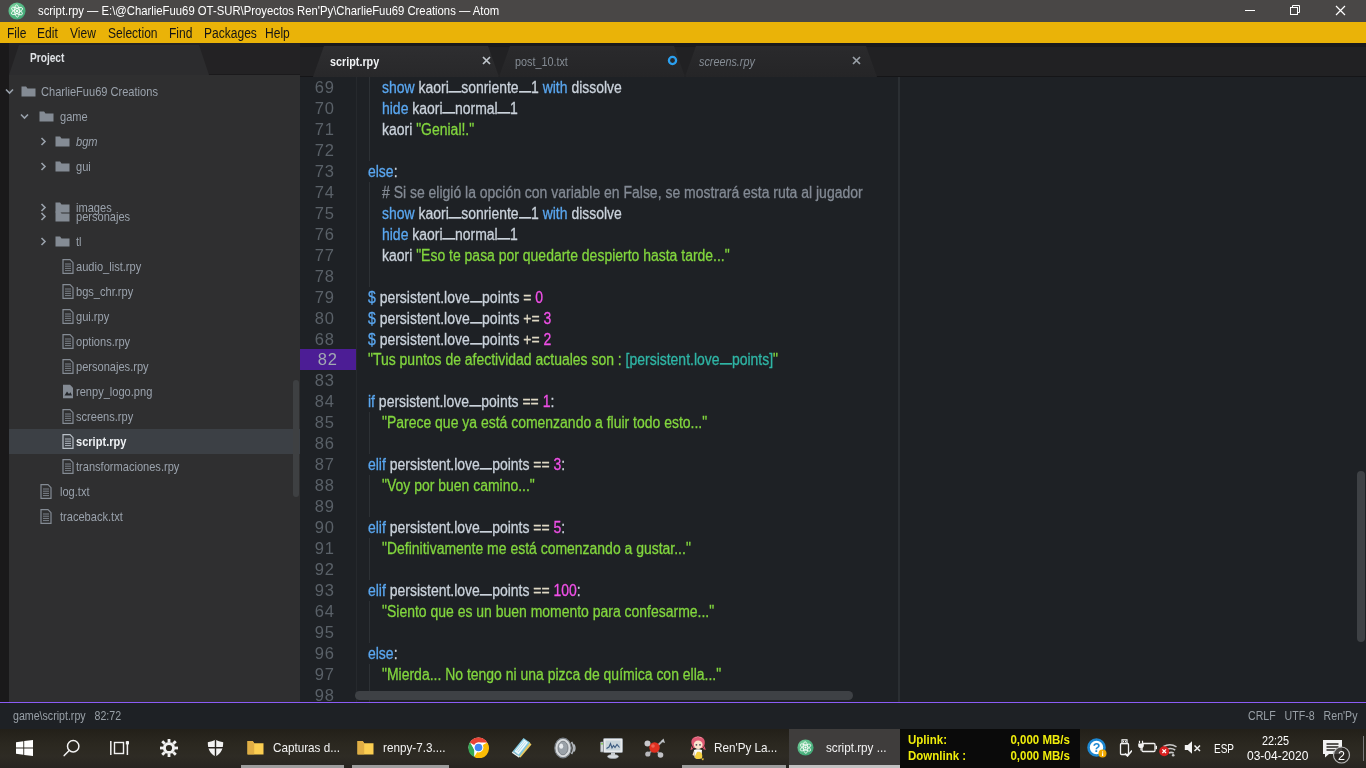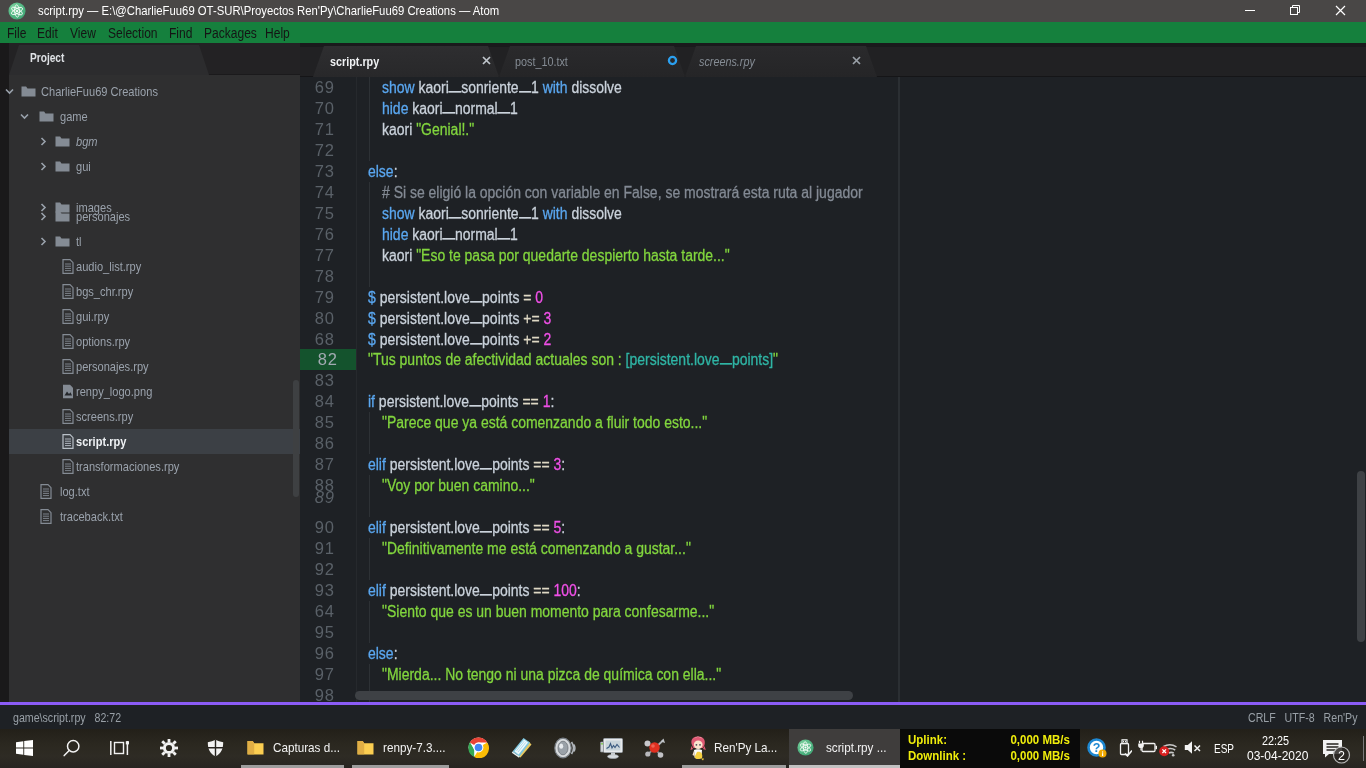--- a/index.html
+++ b/index.html
@@ -7,21 +7,21 @@
     font-family:"Liberation Sans", sans-serif; }
   .abs { position:absolute; }
   #screen { position:relative; width:1366px; height:768px; }
 
   
   #titlebar { position:absolute; left:0; top:0; width:1366px; height:22px; background:#494746; }
   #title-text { position:absolute; left:38px; top:3px; color:#ffffff; font-size:13px; white-space:pre;
      transform:scaleX(0.87); transform-origin:0 0; }
 
   
-  #menubar { position:absolute; left:0; top:22px; width:1366px; height:37px; background:#15803d; }
+  #menubar { position:absolute; left:0; top:22px; width:1366px; height:37px; background:#eab308; }
   .menuitem { position:absolute; top:3px; color:#151515; font-size:14px; transform:scaleX(0.86); transform-origin:0 0; }
 
   
   #main { position:absolute; left:0; top:43px; width:1366px; height:659px; background:#1d2024; }
 
   
   #leftstrip { position:absolute; left:0; top:0; width:9px; height:659px; background:#1a191a; }
 
   
   #sidebar { position:absolute; left:9px; top:0; width:291px; height:659px; background:#2f2f30; }
@@ -57,21 +57,21 @@
   .op { color:#ded8c4; }
   .us { display:inline-block; width:14.2px; height:4px; background:linear-gradient(currentColor,currentColor) 0 100%/100% 1.7px no-repeat; }
   .iguide { position:absolute; width:1px; background:#2d3135; }
   #wrapguide { position:absolute; left:598px; top:0; width:2px; height:625px; background:#2b2f33; }
 
   
   #hscroll { position:absolute; left:55px; top:614px; width:498px; height:9px; background:#3e4145; border-radius:4.5px; }
   #treescroll { position:absolute; left:293px; top:337px; width:6px; height:117px; background:#3e4042; border-radius:3px; }
 
   
-  #statusbar { position:absolute; left:0; top:702px; width:1366px; height:27px; background:#1e2125; border-top:3px solid #8b5cf6; }
+  #statusbar { position:absolute; left:0; top:702px; width:1366px; height:27px; background:#1e2125; border-top:1px solid #8b5cf6; }
   .sbtext { position:absolute; color:#99a0a7; font-size:12.5px; transform:scaleX(0.85); transform-origin:0 0; white-space:pre; }
 
   
   #taskbar { position:absolute; left:0; top:729px; width:1366px; height:39px;
      background:linear-gradient(180deg,#232019 0%, #2b2820 40%, #2e2b24 70%, #282521 100%); }
   #netmon { position:absolute; left:900px; top:0; width:180px; height:39px; background:#0a0a0a; }
   .nettext { position:absolute; color:#f0ee0b; font-size:12.5px; font-weight:bold; transform:scaleX(0.92); transform-origin:0 0; white-space:pre; }
   .tbtext { position:absolute; color:#f2f2f2; font-size:13px; transform:scaleX(0.9); transform-origin:0 0; white-space:nowrap; }
   .underline { position:absolute; top:36px; height:3px; background:#9d9d9d; }
   #activebtn { position:absolute; left:789px; top:0; width:111px; height:39px; background:#3f3d3c; }
@@ -281,28 +281,28 @@
 <div class="lnum" style="top:63px;">72</div>
 <div class="lnum" style="top:84px;">73</div>
 <div class="lnum" style="top:105px;">74</div>
 <div class="lnum" style="top:126px;">75</div>
 <div class="lnum" style="top:147px;">76</div>
 <div class="lnum" style="top:168px;">77</div>
 <div class="lnum" style="top:189px;">78</div>
 <div class="lnum" style="top:210px;">79</div>
 <div class="lnum" style="top:231px;">80</div>
 <div class="lnum" style="top:252px;">68</div>
-<div class="lnum" style="top:272px; left:0; right:auto; width:56px; text-align:right; padding-right:18px; background:#14532d; color:#a2aab2;">82</div>
+<div class="lnum" style="top:272px; left:0; right:auto; width:56px; text-align:right; padding-right:18px; background:#4c1d95; color:#a2aab2;">82</div>
 <div class="lnum" style="top:293px;">83</div>
 <div class="lnum" style="top:314px;">84</div>
 <div class="lnum" style="top:335px;">85</div>
 <div class="lnum" style="top:356px;">86</div>
 <div class="lnum" style="top:377px;">87</div>
 <div class="lnum" style="top:398px;">88</div>
-<div class="lnum" style="top:410px;font-style:italic;">89</div>
+<div class="lnum" style="top:419px;">89</div>
 <div class="lnum" style="top:440px;">90</div>
 <div class="lnum" style="top:461px;">91</div>
 <div class="lnum" style="top:482px;">92</div>
 <div class="lnum" style="top:503px;">93</div>
 <div class="lnum" style="top:524px;">64</div>
 <div class="lnum" style="top:545px;">95</div>
 <div class="lnum" style="top:566px;">96</div>
 <div class="lnum" style="top:587px;">97</div>
 <div class="lnum" style="top:608px;">98</div>
 </div>

